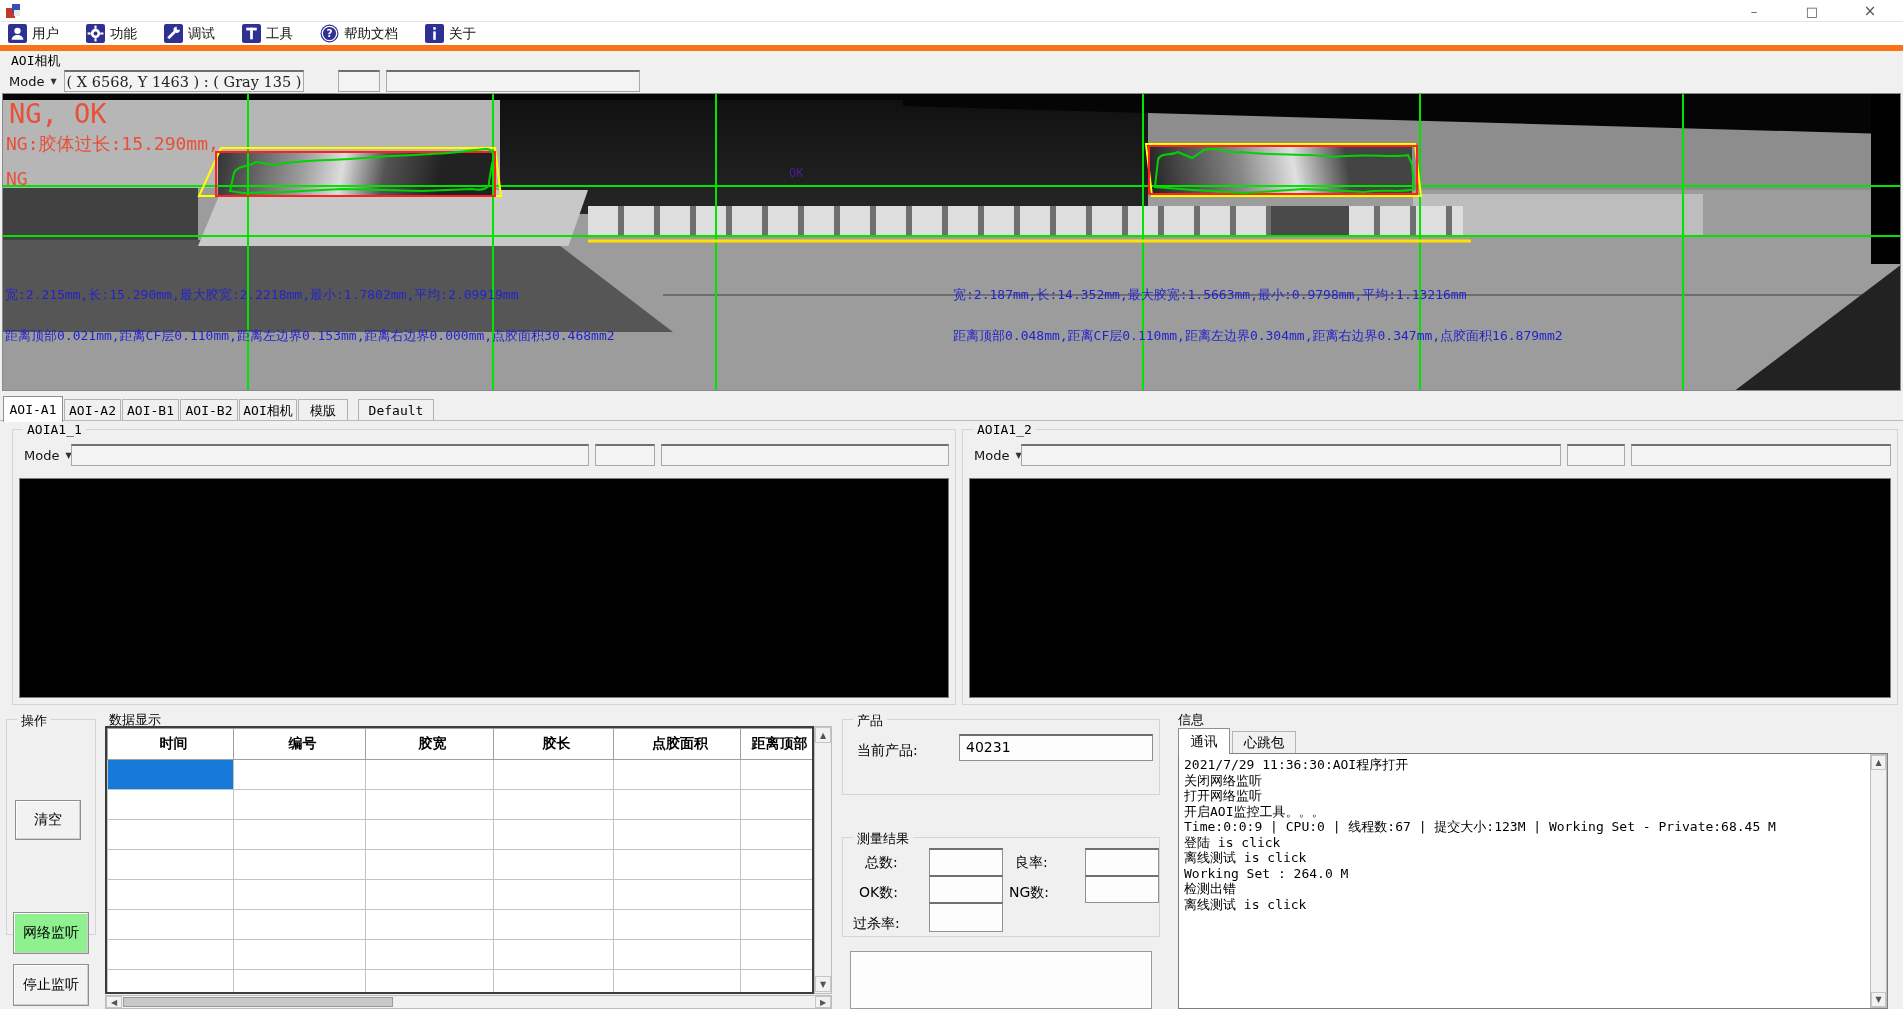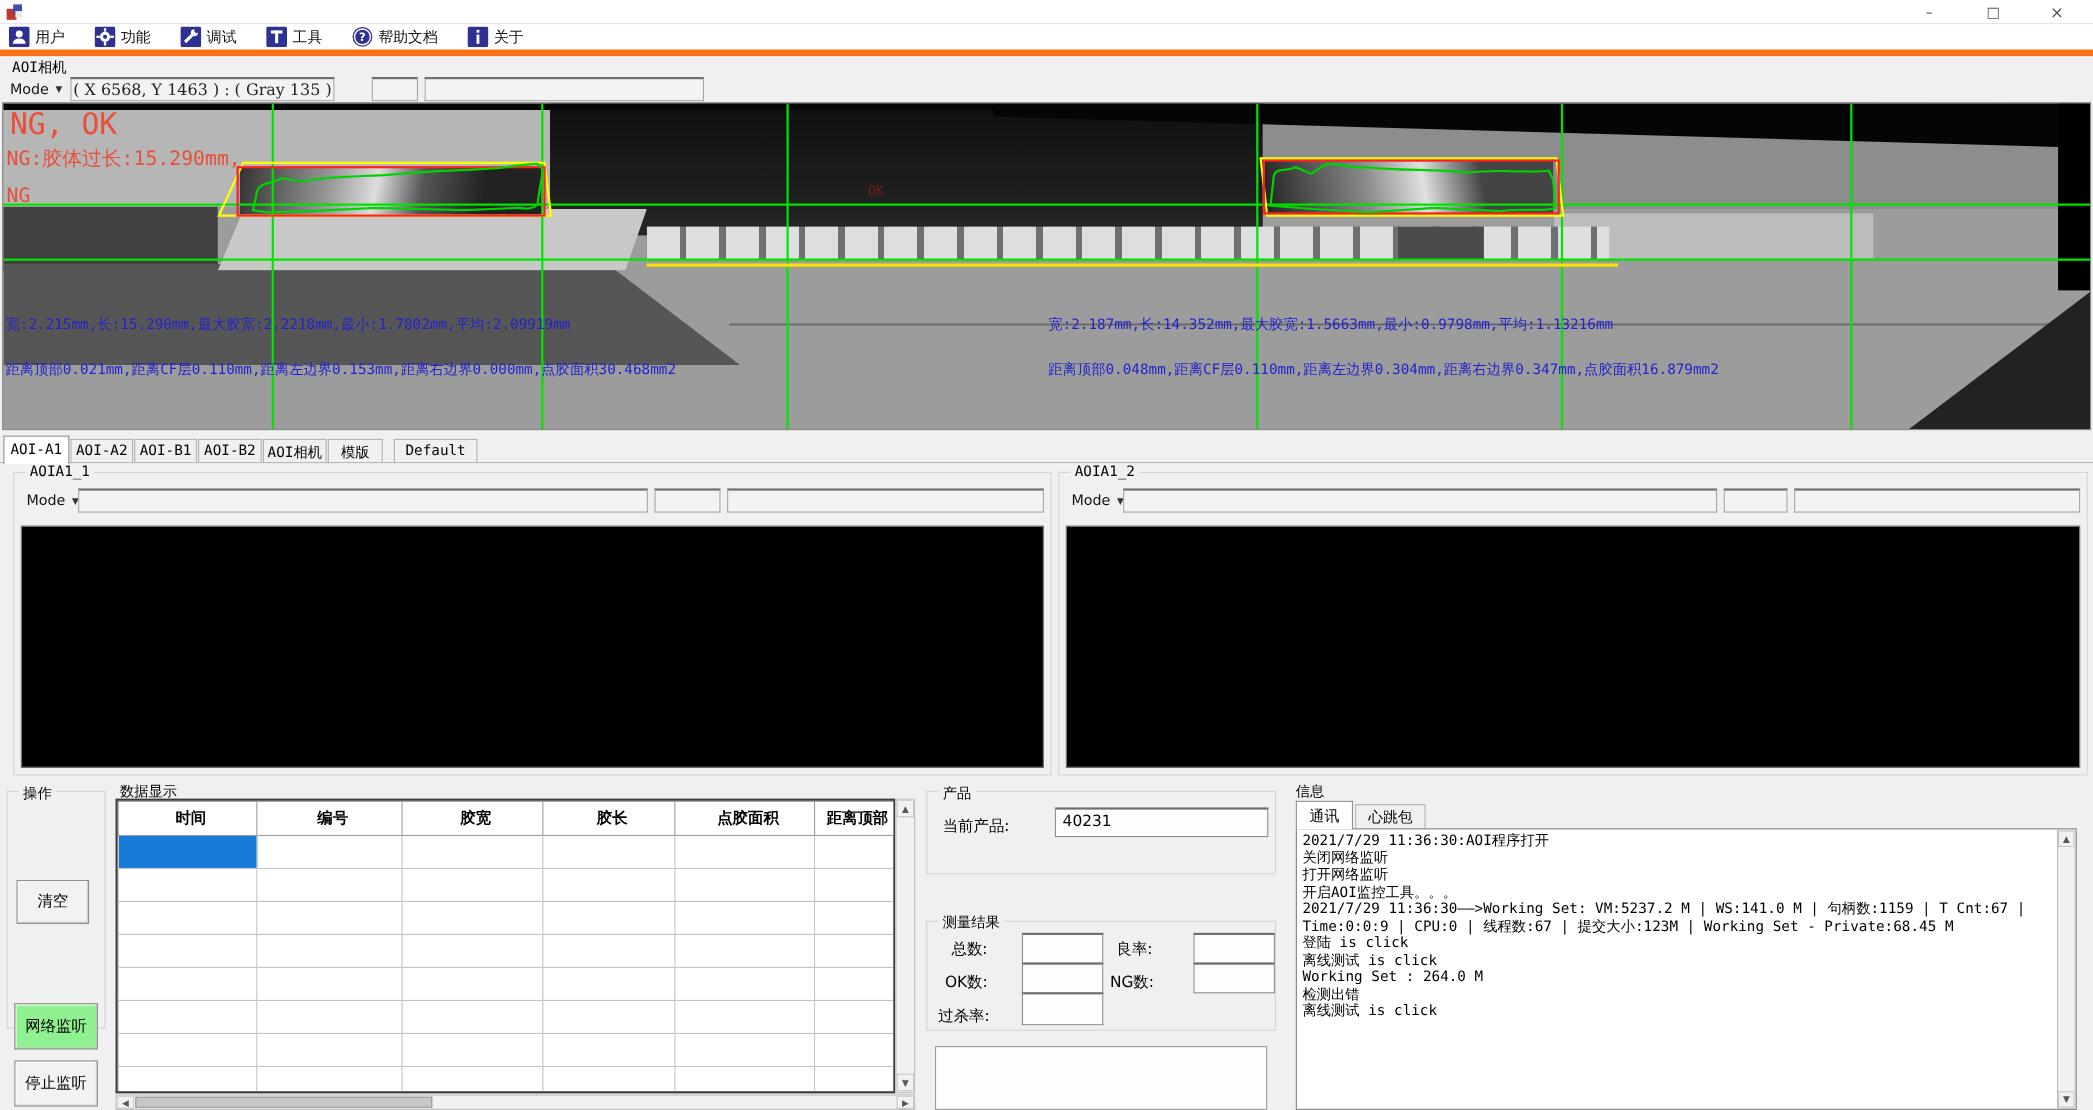--- a/index.html
+++ b/index.html
@@ -180,21 +180,21 @@
     <rect x="213" y="58" width="279" height="44" fill="none" stroke="#ff2020" stroke-width="2"></rect>
     <path d="M227,97 L231,79 C234,71 247,73 253,68 L271,71 C301,65 331,67 361,64 C401,60 441,61 463,57 L482,55 C490,54 492,62 489,70 L486,88 C487,94 480,97 469,95 L419,97 L339,95 L279,98 L240,99 Z" fill="none" stroke="#00d400" stroke-width="2"></path>
     <polygon points="1143,50 1412,50 1418,102 1149,102" fill="none" stroke="#ffff00" stroke-width="2"></polygon>
     <rect x="1146" y="52" width="268" height="48" fill="none" stroke="#ff2020" stroke-width="2"></rect>
     <path d="M1152,93 L1155,66 C1157,58 1167,62 1175,58 L1189,64 L1201,56 C1211,52 1223,60 1239,58 C1271,62 1301,59 1331,63 C1361,59 1391,64 1405,61 L1409,70 L1411,95 C1401,99 1381,95 1361,98 L1301,95 L1241,99 L1191,96 Z" fill="none" stroke="#00d400" stroke-width="2"></path>
   </svg>
 
   <div class="camtext" style="left:6px;top:4px;font-size:27px;color:#e8503a">NG, OK</div>
   <div class="camtext" style="left:3px;top:38px;font-size:18px;color:#e8503a">NG:胶体过长:15.290mm,</div>
   <div class="camtext" style="left:3px;top:74px;font-size:18px;color:#e8503a">NG</div>
-  <div class="camtext" style="left:786px;top:72px;font-size:12px;color:#7f1d1d">OK</div>
+  <div class="camtext" style="left:786px;top:72px;font-size:12px;color:#4c1d95">OK</div>
   <div class="camtext" style="left:2px;top:192px;font-size:13px;color:#2323cd">宽:2.215mm,长:15.290mm,最大胶宽:2.2218mm,最小:1.7802mm,平均:2.09919mm</div>
   <div class="camtext" style="left:2px;top:233px;font-size:13px;color:#2323cd">距离顶部0.021mm,距离CF层0.110mm,距离左边界0.153mm,距离右边界0.000mm,点胶面积30.468mm2</div>
   <div class="camtext" style="left:950px;top:192px;font-size:13px;color:#2323cd">宽:2.187mm,长:14.352mm,最大胶宽:1.5663mm,最小:0.9798mm,平均:1.13216mm</div>
   <div class="camtext" style="left:950px;top:233px;font-size:13px;color:#2323cd">距离顶部0.048mm,距离CF层0.110mm,距离左边界0.304mm,距离右边界0.347mm,点胶面积16.879mm2</div>
 </div>
 
 <div class="abs tabline"></div>
 <div class="abs vtab active" style="left:3px;width:60px">AOI-A1</div>
 <div class="abs vtab" style="left:64px;width:57px">AOI-A2</div>
 <div class="abs vtab" style="left:122px;width:57px">AOI-B1</div>
@@ -354,21 +354,20 @@
 
 <div class="abs grp" style="left:1168px;top:719px;width:730px;height:290px;border:none">
   <div class="legend" style="left:6px">信息</div>
   <div class="itab active" style="left:10px;top:9px;width:52px;height:26px">通讯</div>
   <div class="itab inactive" style="left:64px;top:12px;width:64px;height:23px">心跳包</div>
   <div class="abs logbox" style="left:10px;top:34px;width:710px;height:256px;padding:3px 22px 3px 5px">
     <div class="logline">2021/7/29 11:36:30:AOI程序打开</div>
     <div class="logline">关闭网络监听</div>
     <div class="logline">打开网络监听</div>
     <div class="logline">开启AOI监控工具。。。</div>
-    <div class="logline">2021/7/29 11:36:30——&gt;Working Set: VM:5237.2 M | WS:141.0 M | 句柄数:1159 | T Cnt:67 |</div>
     <div class="logline">Time:0:0:9 | CPU:0 | 线程数:67 | 提交大小:123M  | Working Set - Private:68.45 M</div>
     <div class="logline">登陆 is click</div>
     <div class="logline">离线测试 is click</div>
     <div class="logline">Working Set : 264.0 M</div>
     <div class="logline">检测出错</div>
     <div class="logline">离线测试 is click</div>
   </div>
   <div class="abs sbar" style="left:702px;top:35px;width:17px;height:254px">
     <div class="sbarrow" style="left:0;top:0;width:15px;height:15px">▲</div>
     <div class="sbarrow" style="left:0;top:237px;width:15px;height:15px">▼</div>

